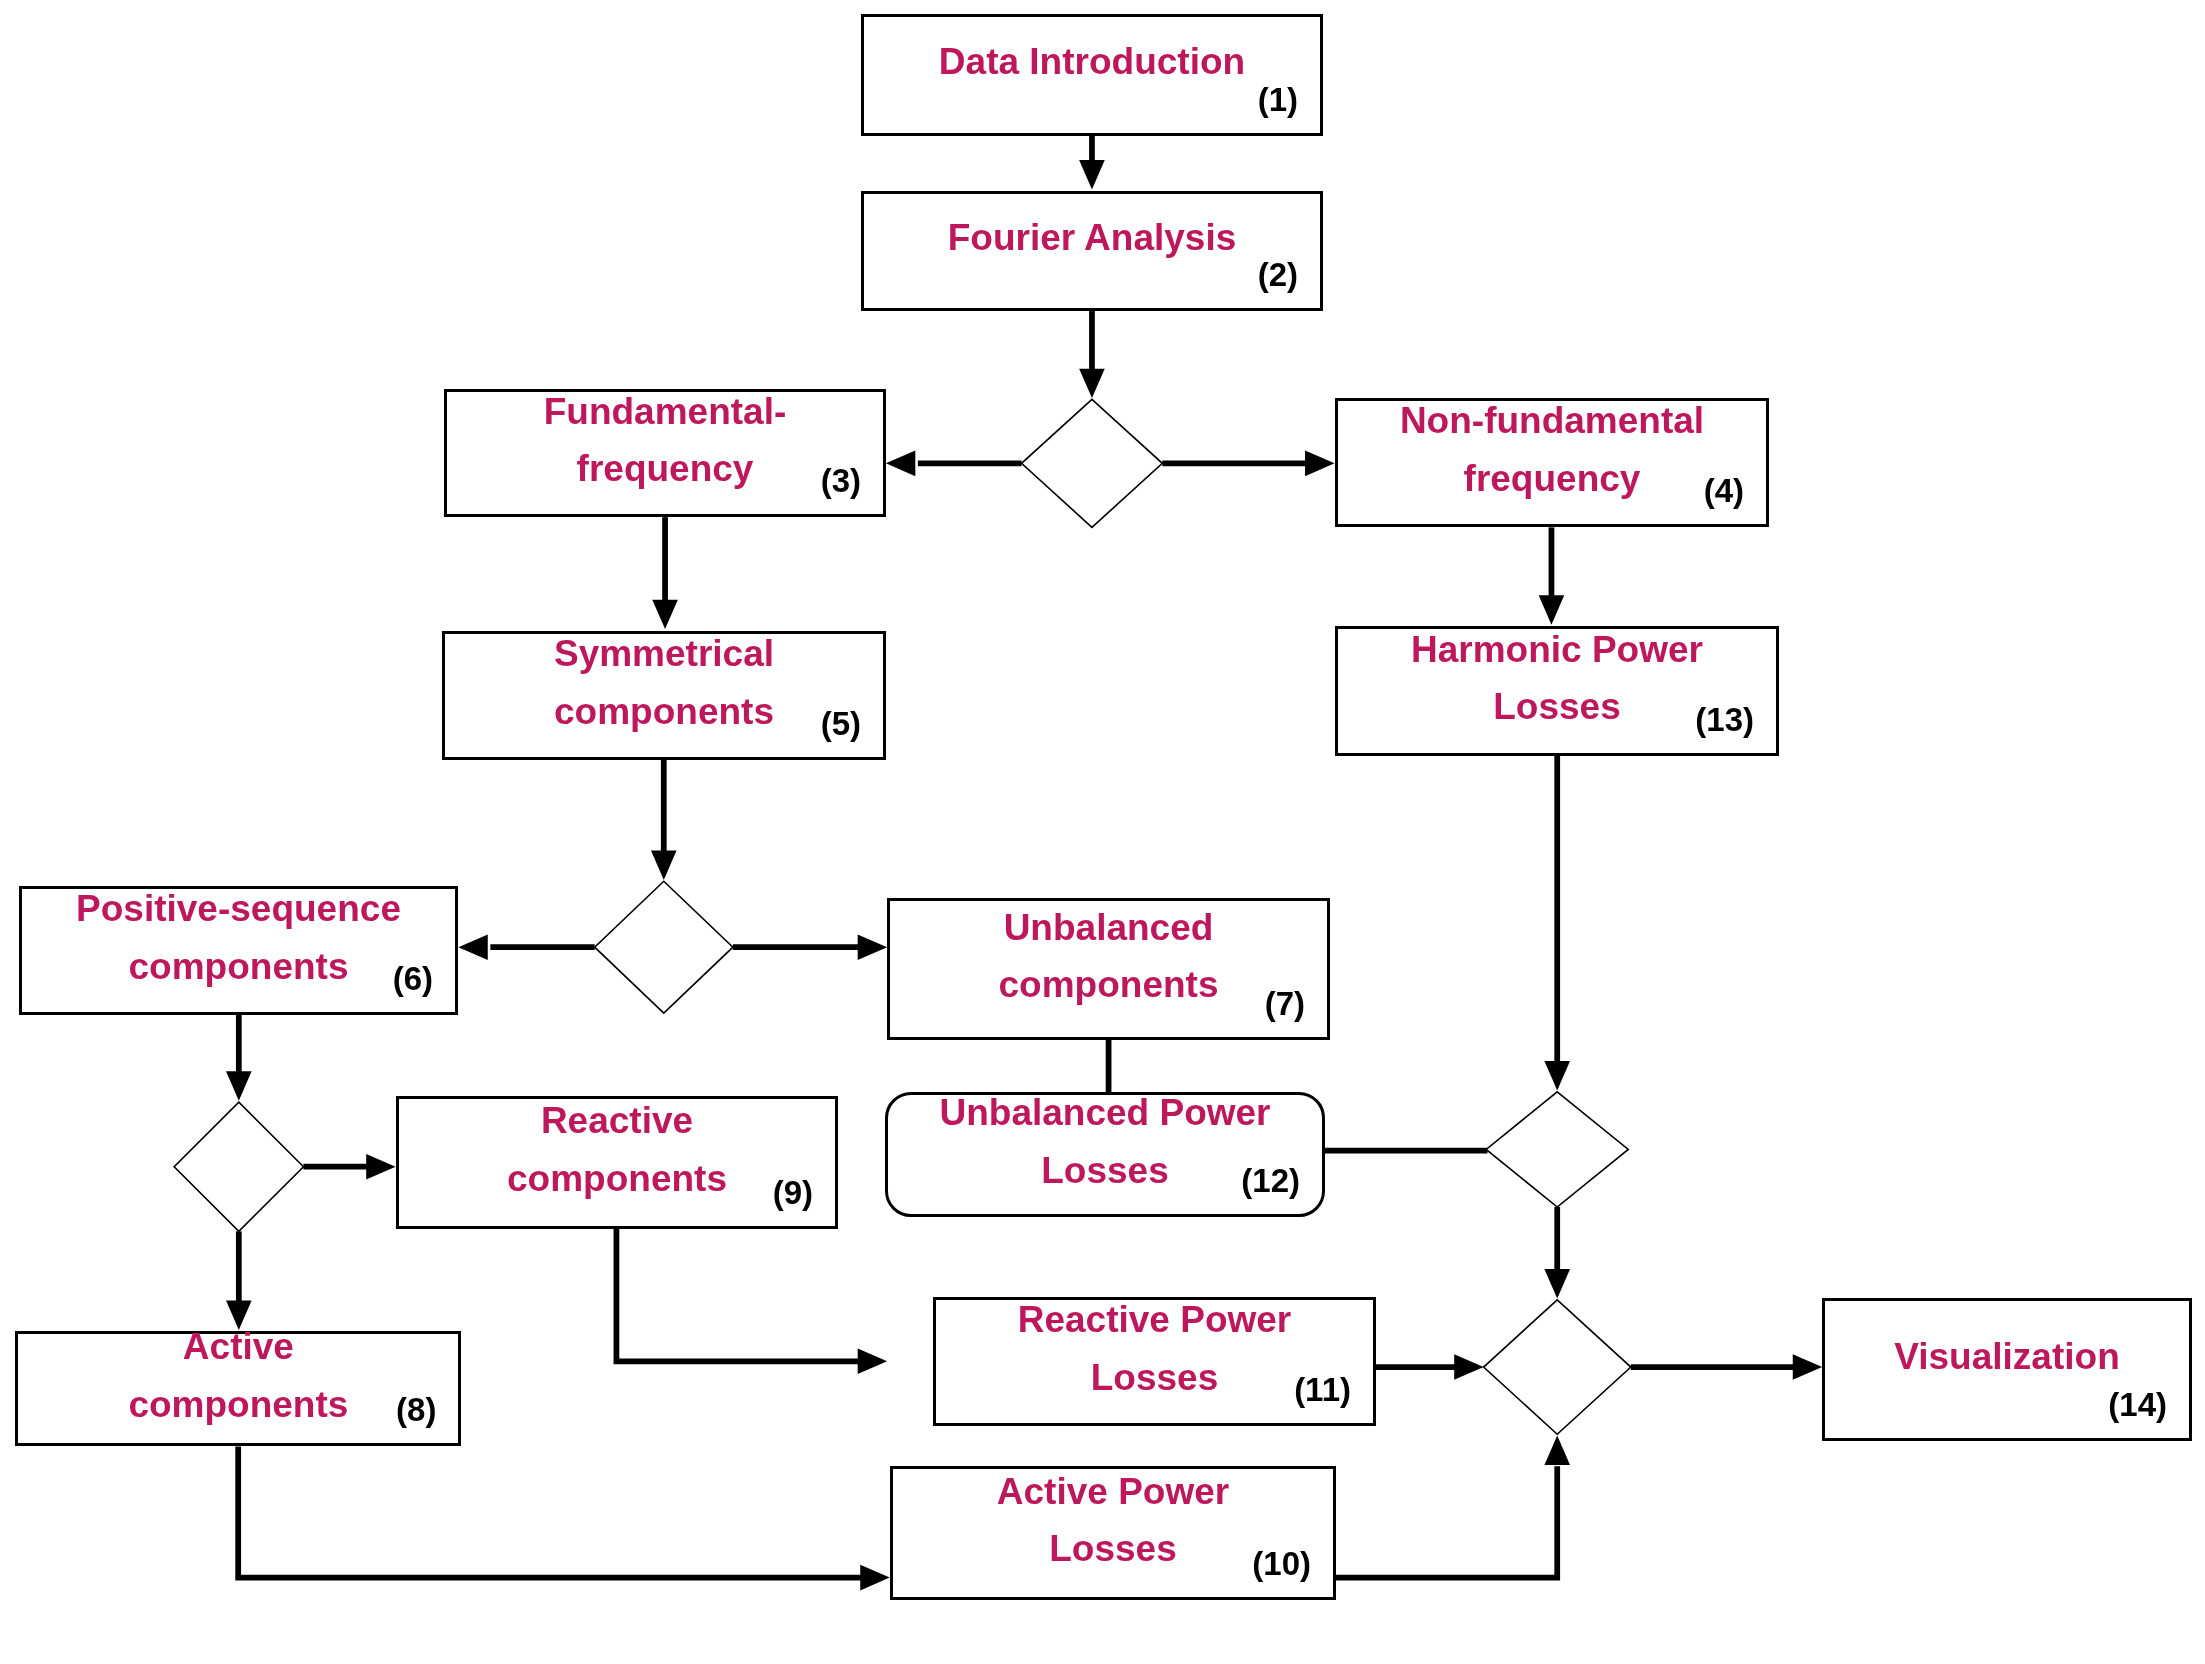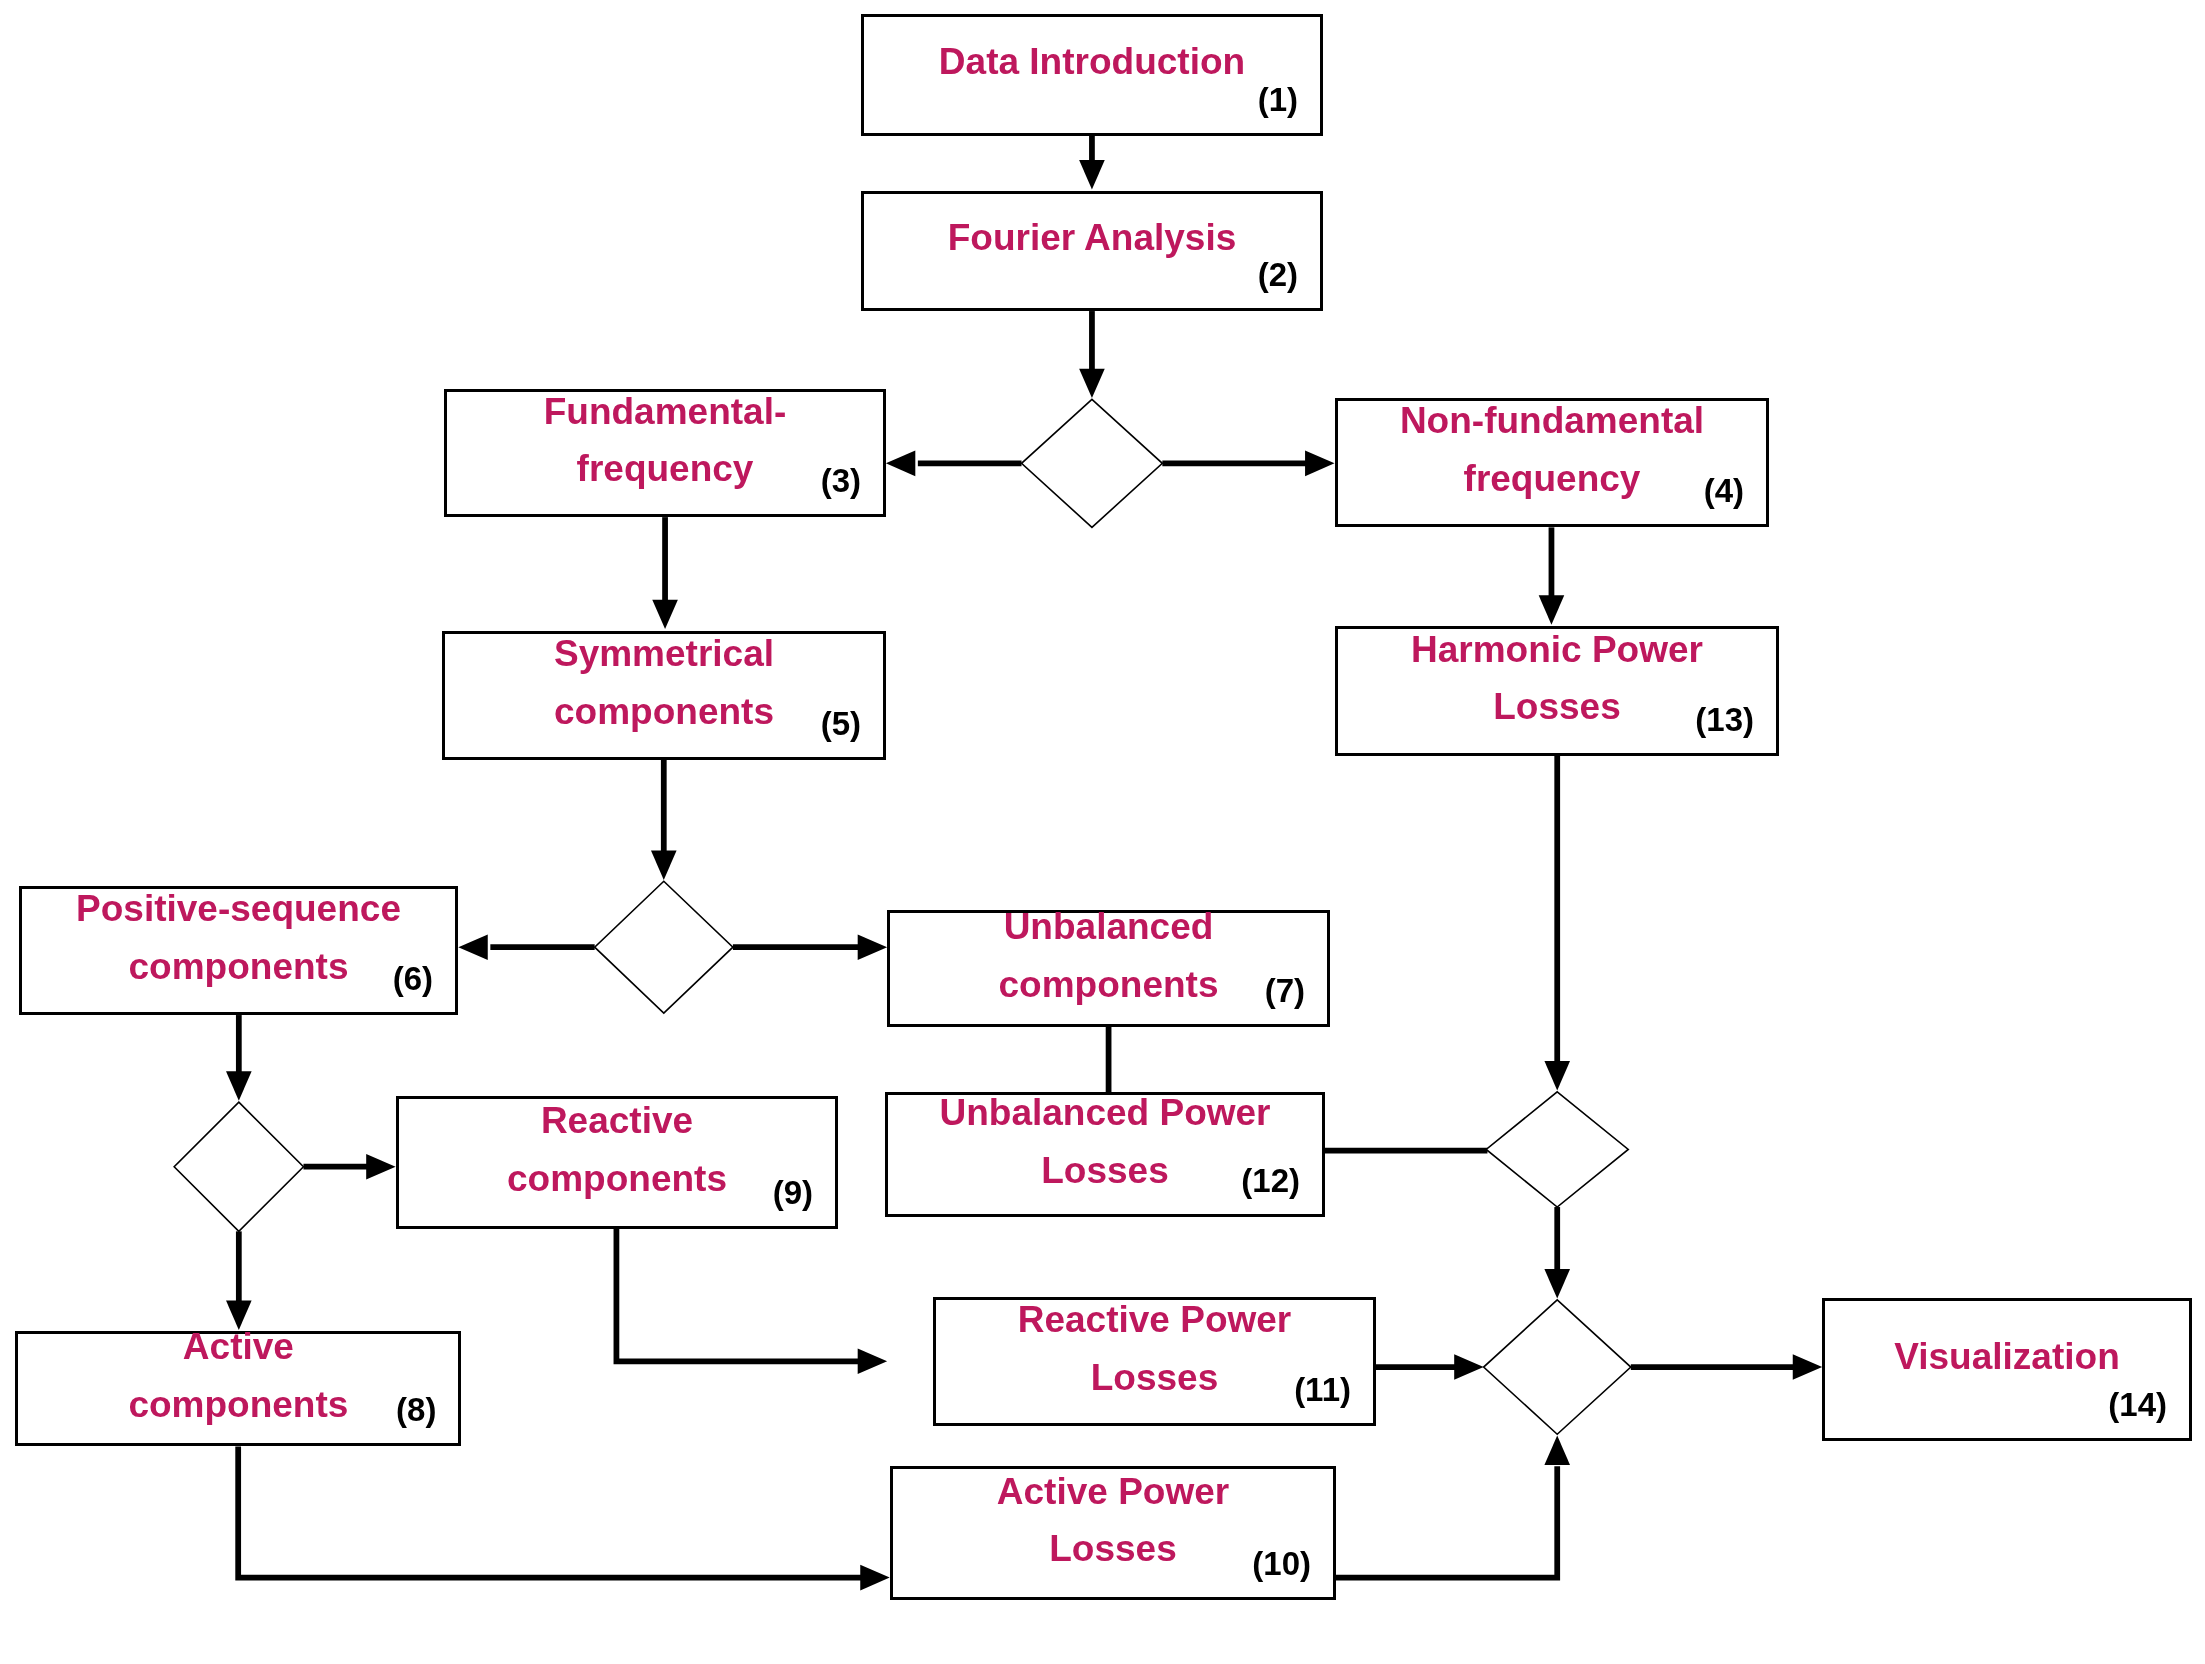--- a/index.html
+++ b/index.html
@@ -136,21 +136,21 @@
 components</span>
     <span class="num">(5)</span>
   </div>
 
   <div class="node" style="left:19px; top:886px; width:439px; height:129px;">
     <span class="label">Positive-sequence
 components</span>
     <span class="num">(6)</span>
   </div>
 
-  <div class="node" style="left:887px; top:898px; width:443px; height:117px;margin-top:12px;">
+  <div class="node" style="left:887px; top:898px; width:443px; height:142px;">
     <span class="label">Unbalanced
 components</span>
     <span class="num">(7)</span>
   </div>
 
   <div class="node" style="left:15.4px; top:1331px; width:446px; height:115px;">
     <span class="label">Active
 components</span>
     <span class="num">(8)</span>
   </div>
@@ -166,21 +166,21 @@
 Losses</span>
     <span class="num">(10)</span>
   </div>
 
   <div class="node" style="left:887px; top:1297px; width:443px; height:129px;margin-left:46px;">
     <span class="label">Reactive Power
 Losses</span>
     <span class="num">(11)</span>
   </div>
 
-  <div class="node" style="left:885px; top:1092px; width:440px; height:125px;">
+  <div class="node" style="left:885px; top:1092px; width:440px; height:125px;border-radius:26px;">
     <span class="label">Unbalanced Power
 Losses</span>
     <span class="num">(12)</span>
   </div>
 
   <div class="node" style="left:1335px; top:626px; width:444px; height:130px;">
     <span class="label">Harmonic Power
 Losses</span>
     <span class="num">(13)</span>
   </div>

